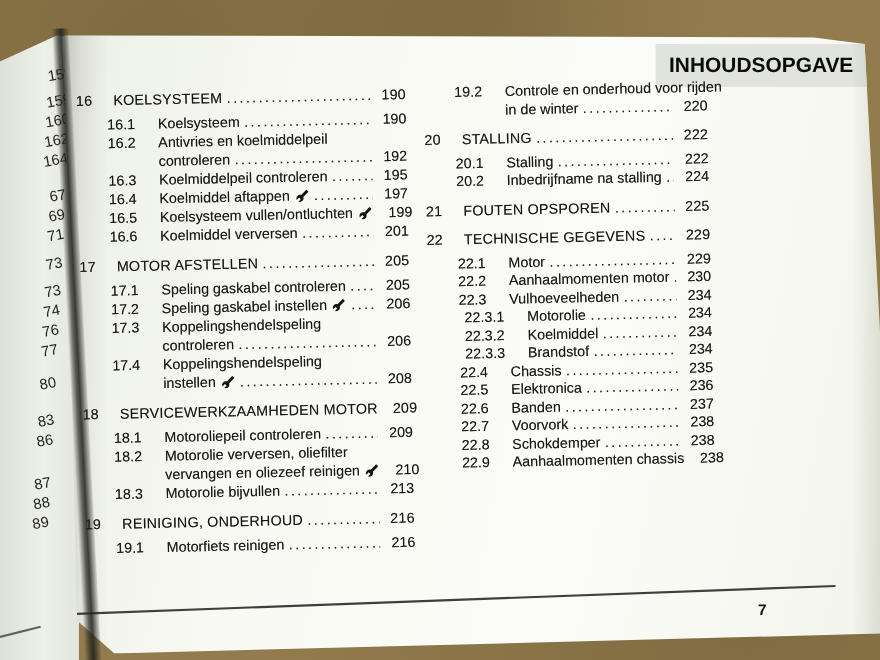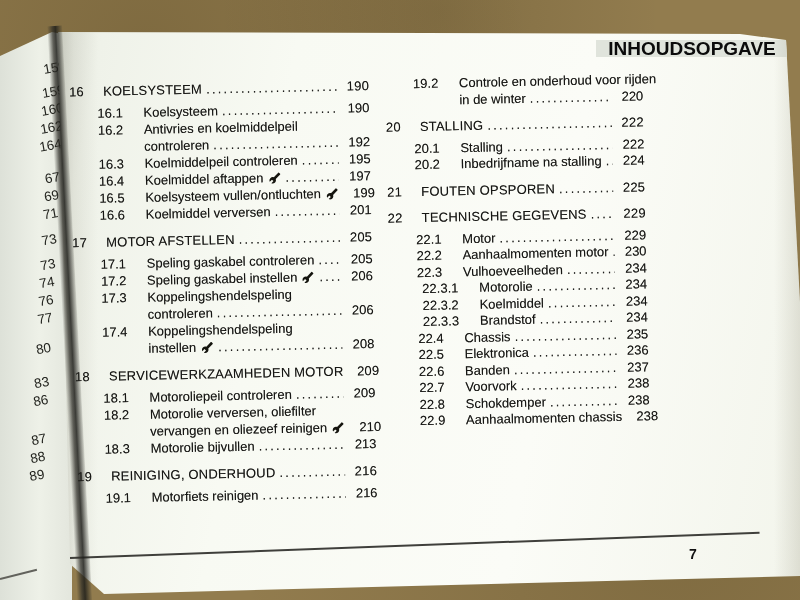--- a/index.html
+++ b/index.html
@@ -39,21 +39,21 @@
   }
   .page::before{content:"";position:absolute;left:0;top:0;bottom:0;width:54px;
     background:linear-gradient(to right,rgba(90,88,70,.38),rgba(120,118,100,.12) 55%,transparent);}
   .page::after{content:"";position:absolute;right:0;top:0;bottom:0;width:26px;
     background:linear-gradient(to left,rgba(120,115,90,.18),transparent);}
   .gutter{
     position:absolute;left:47px;top:26px;width:15px;height:580px;z-index:4;
     transform:rotate(-3deg);transform-origin:top center;
     background:linear-gradient(to right,rgba(40,40,32,0),rgba(45,44,38,.72) 35%,rgba(30,30,26,.85) 55%,rgba(60,60,50,.12));
   }
-  .header-strip{position:absolute;left:552px;top:16px;width:192px;height:17px;background:#e0e4dc;
+  .header-strip{position:absolute;left:552px;top:16px;width:192px;height:39px;background:#e0e4dc;
     display:flex;align-items:center;justify-content:center;text-align:center;}
   .header-strip .t{font-weight:bold;font-size:19px;color:#0b0b0b;letter-spacing:0;white-space:nowrap;}
   .content{position:absolute;left:0;top:0;width:756px;height:575px;
     transform:rotate(-1.2deg);transform-origin:380px 300px;}
   .col{position:absolute;top:52px;font-size:13px;line-height:17px;color:#161614;
     text-shadow:0 0 .4px rgba(20,20,16,.5);}
   .col1{left:30px;width:300px;}
   .col2{left:346px;width:258px;line-height:16.5px;}
   .entry.section{margin-top:10px;margin-bottom:5px;letter-spacing:.2px;}
   .col .entry.section:first-child{margin-top:0;}

